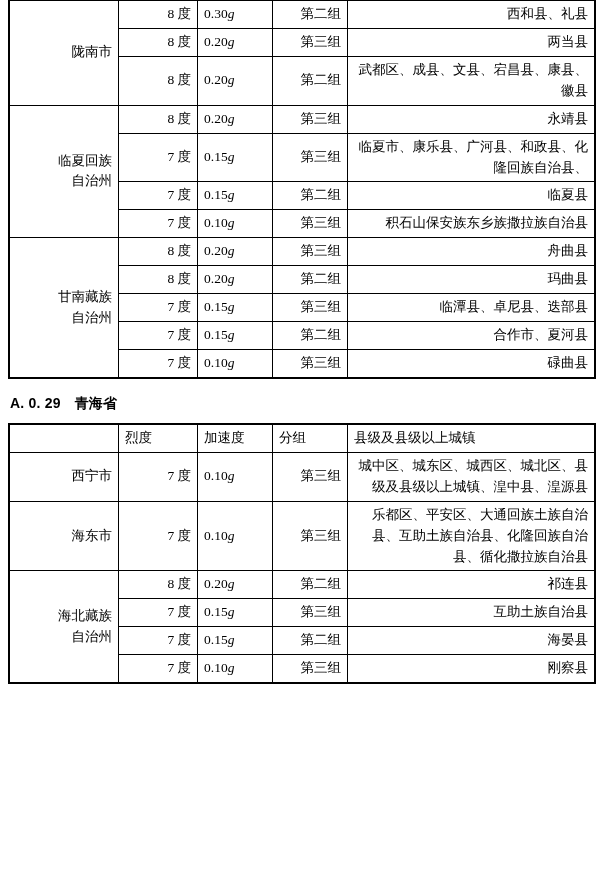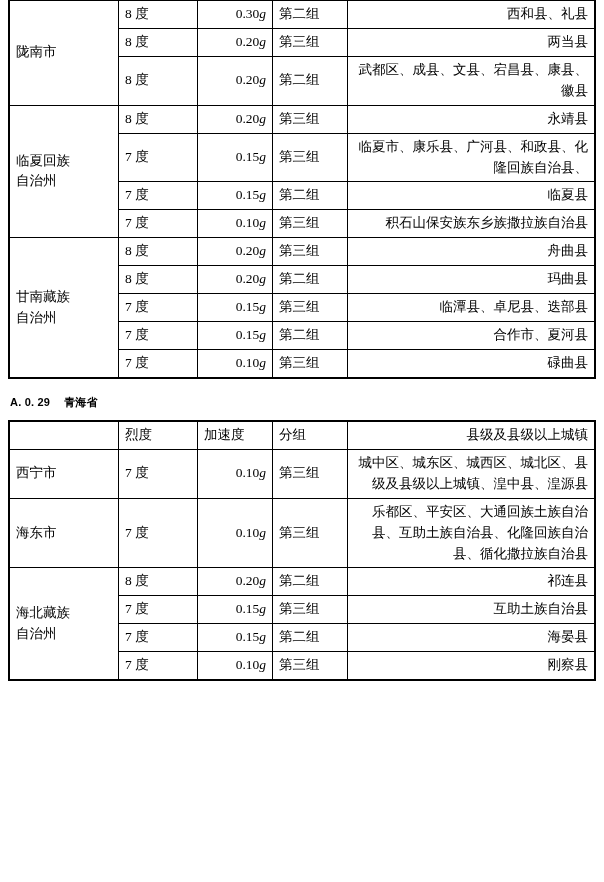--- a/index.html
+++ b/index.html
@@ -29,51 +29,51 @@
     font-size: 13.5px;
   }
   table.doc-table td, table.doc-table th {
     border: 1px solid #000000;
     padding: 3px 6px;
     vertical-align: middle;
     font-weight: normal;
     line-height: 1.55;
   }
   .c-region {
+    text-align: right;
+    width: 96px;
+  }
+  .c-intensity {
+    text-align: right;
+    width: 66px;
+  }
+  .c-accel {
     text-align: left;
-    width: 96px;
-  }
-  .c-intensity {
-    text-align: left;
-    width: 66px;
-  }
-  .c-accel {
-    text-align: right;
     width: 62px;
     font-family: "Liberation Serif", "DejaVu Serif", serif;
   }
   .c-group {
-    text-align: left;
+    text-align: right;
     width: 62px;
   }
   .c-towns {
     text-align: right;
     padding-left: 10px;
   }
   .accel i {
     font-style: italic;
     font-family: "Liberation Serif", "DejaVu Serif", serif;
   }
   table.doc-table {
     border: 2px solid #000;
   }
   .section-head {
     font-family: "Liberation Sans", "DejaVu Sans", sans-serif;
     font-weight: bold;
-    font-size: 11px;
+    font-size: 14px;
     margin: 16px 0 10px 2px;
     letter-spacing: 0.2px;
   }
   .section-head .num {
     margin-right: 14px;
   }
   .thead td {
     text-align: left;
     font-weight: normal;
   }
@@ -168,21 +168,21 @@
     <span class="num">A. 0. 29</span><span>青海省</span>
   </div>
 
   <table class="doc-table">
     <tbody id="table-bottom-body">
         <tr class="thead">
           <td class="c-region"></td>
           <td class="c-intensity">烈度</td>
           <td class="c-accel">加速度</td>
           <td class="c-group">分组</td>
-          <td class="c-towns" style="text-align:right">县级及县级以上城镇</td>
+          <td class="c-towns" style="text-align:left">县级及县级以上城镇</td>
         </tr>
         <tr>
           <td class="c-region" rowspan="1">西宁市</td>
           <td class="c-intensity">7 度</td>
           <td class="c-accel accel">0.10<i>g</i></td>
           <td class="c-group">第三组</td>
           <td class="c-towns">城中区、城东区、城西区、城北区、县级及县级以上城镇、湟中县、湟源县</td>
         </tr>
         <tr>
           <td class="c-region" rowspan="1">海东市</td>

